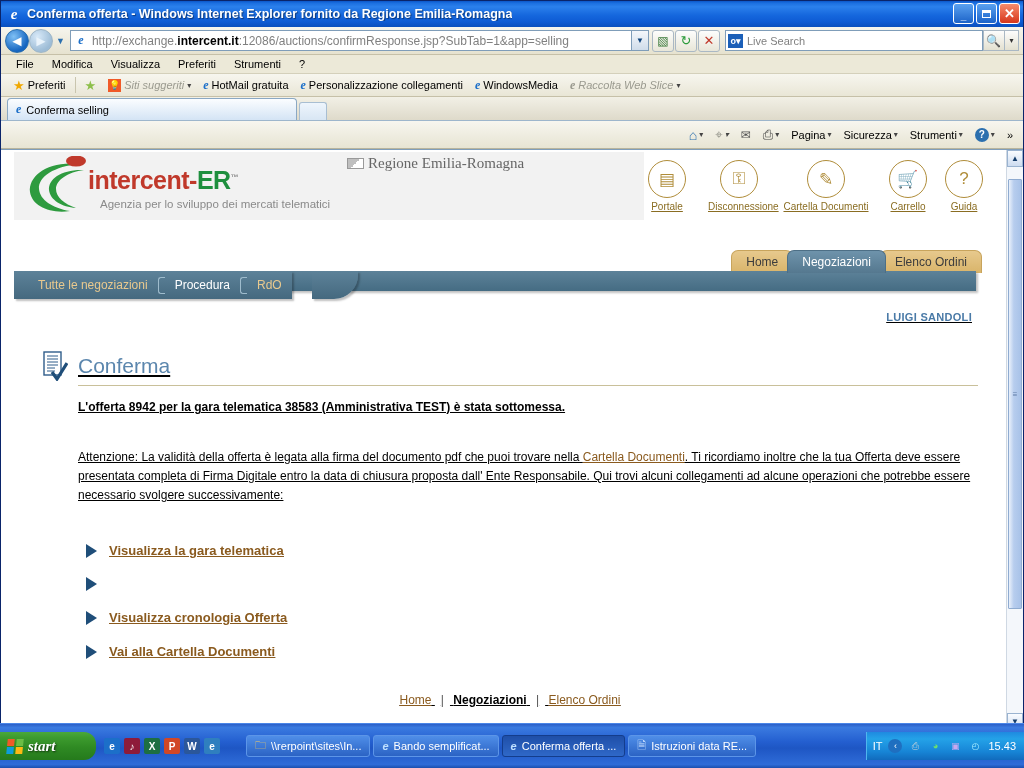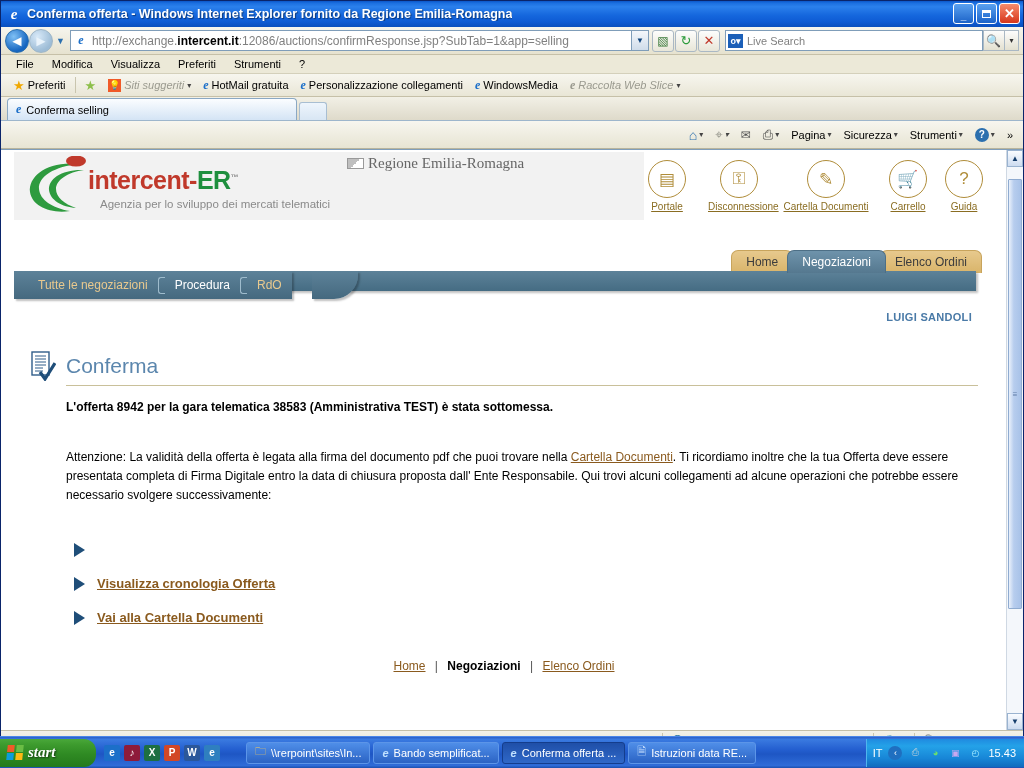--- a/index.html
+++ b/index.html
@@ -248,21 +248,21 @@
   }
   .subtabs-tail {
     position:absolute; left:310px; top:24px; width:46px; height:28px;
     background:linear-gradient(to bottom,#5d8299,#45697f);
     border-radius:0 0 24px 0;
     z-index:4;
     box-shadow: 2px 2px 2px rgba(0,0,0,.25);
   }
 
   
-  .content { padding: 0 28px 0 28px; position:relative; }
+  .content { padding: 0 28px 0 40px; position:relative;text-decoration:underline; }
   .username {
     text-align:right; color:#4a7aa7; font-size:11px; font-weight:bold;
     letter-spacing:.3px; padding-right:6px; padding-top:12px;
   }
   .sec-title {
     display:flex; align-items:center; gap:10px; margin-top:28px;
   }
   .sec-title .doc-icon { width:26px;height:30px; position:relative; }
   .sec-title h1 {
     margin:0; font-size:21px; font-weight:normal; color:#5b86ad;
@@ -290,21 +290,21 @@
     display:flex; align-items:center; font-size:11px;
   }
   #statusbar .zone { display:flex;align-items:center;gap:5px; padding:0 8px; }
   #statusbar .vsep { width:1px;height:17px;background:#c9c5ae; }
   .globe { width:13px;height:13px;border-radius:50%;
     background:radial-gradient(circle at 35% 30%,#a8e0ff,#1c7fc0 70%);
     border:1px solid #1a6a9e;}
 
   
   #taskbar {
-    position:absolute; left:0; bottom:0; width:1024px; height:32px;
+    position:absolute; left:0; bottom:0; width:1024px; height:45px;
     background: linear-gradient(to bottom,#2a5fc8 0%,#3a7ae0 8%,#245fd0 40%,#1e56c4 55%,#2f6cd8 92%,#1b4fae 100%);
     display:flex; align-items:center;
     border-top:1px solid #4a86e8;
   }
   #startbtn {
     height:28px; width:96px;
     background: linear-gradient(to bottom,#4aa83a 0%,#3d9b2e 20%,#2f8a23 55%,#257a1c 100%);
     border-radius:0 12px 12px 0;
     display:flex;align-items:center;gap:5px;padding-left:7px;
     color:#fff; font-style:italic; font-weight:bold; font-size:15px;
@@ -553,20 +553,24 @@
         </div>
         <div class="rule"></div>
 
         <div class="lead">L'offerta 8942 per la gara telematica 38583 (Amministrativa TEST) è stata sottomessa.</div>
 
         <div class="para"><span>Attenzione: La validità della offerta è legata alla firma del documento pdf che puoi trovare nella </span><a href="#">Cartella Documenti</a><span>. Ti ricordiamo inoltre che la tua Offerta deve essere presentata completa di Firma Digitale entro la data di chiusura proposta dall' Ente Responsabile. Qui trovi alcuni collegamenti ad alcune operazioni che potrebbe essere necessario svolgere successivamente:</span></div>
 
         <div class="links">
           <div class="linkrow">
             <span class="bullet"></span>
+            <a href="#">Visualizza la gara telematica</a>
+          </div>
+          <div class="linkrow">
+            <span class="bullet"></span>
           </div>
           <div class="linkrow">
             <span class="bullet"></span>
             <a href="#">Visualizza cronologia Offerta</a>
           </div>
           <div class="linkrow">
             <span class="bullet"></span>
             <a href="#">Vai alla Cartella Documenti</a>
           </div>
         </div>

